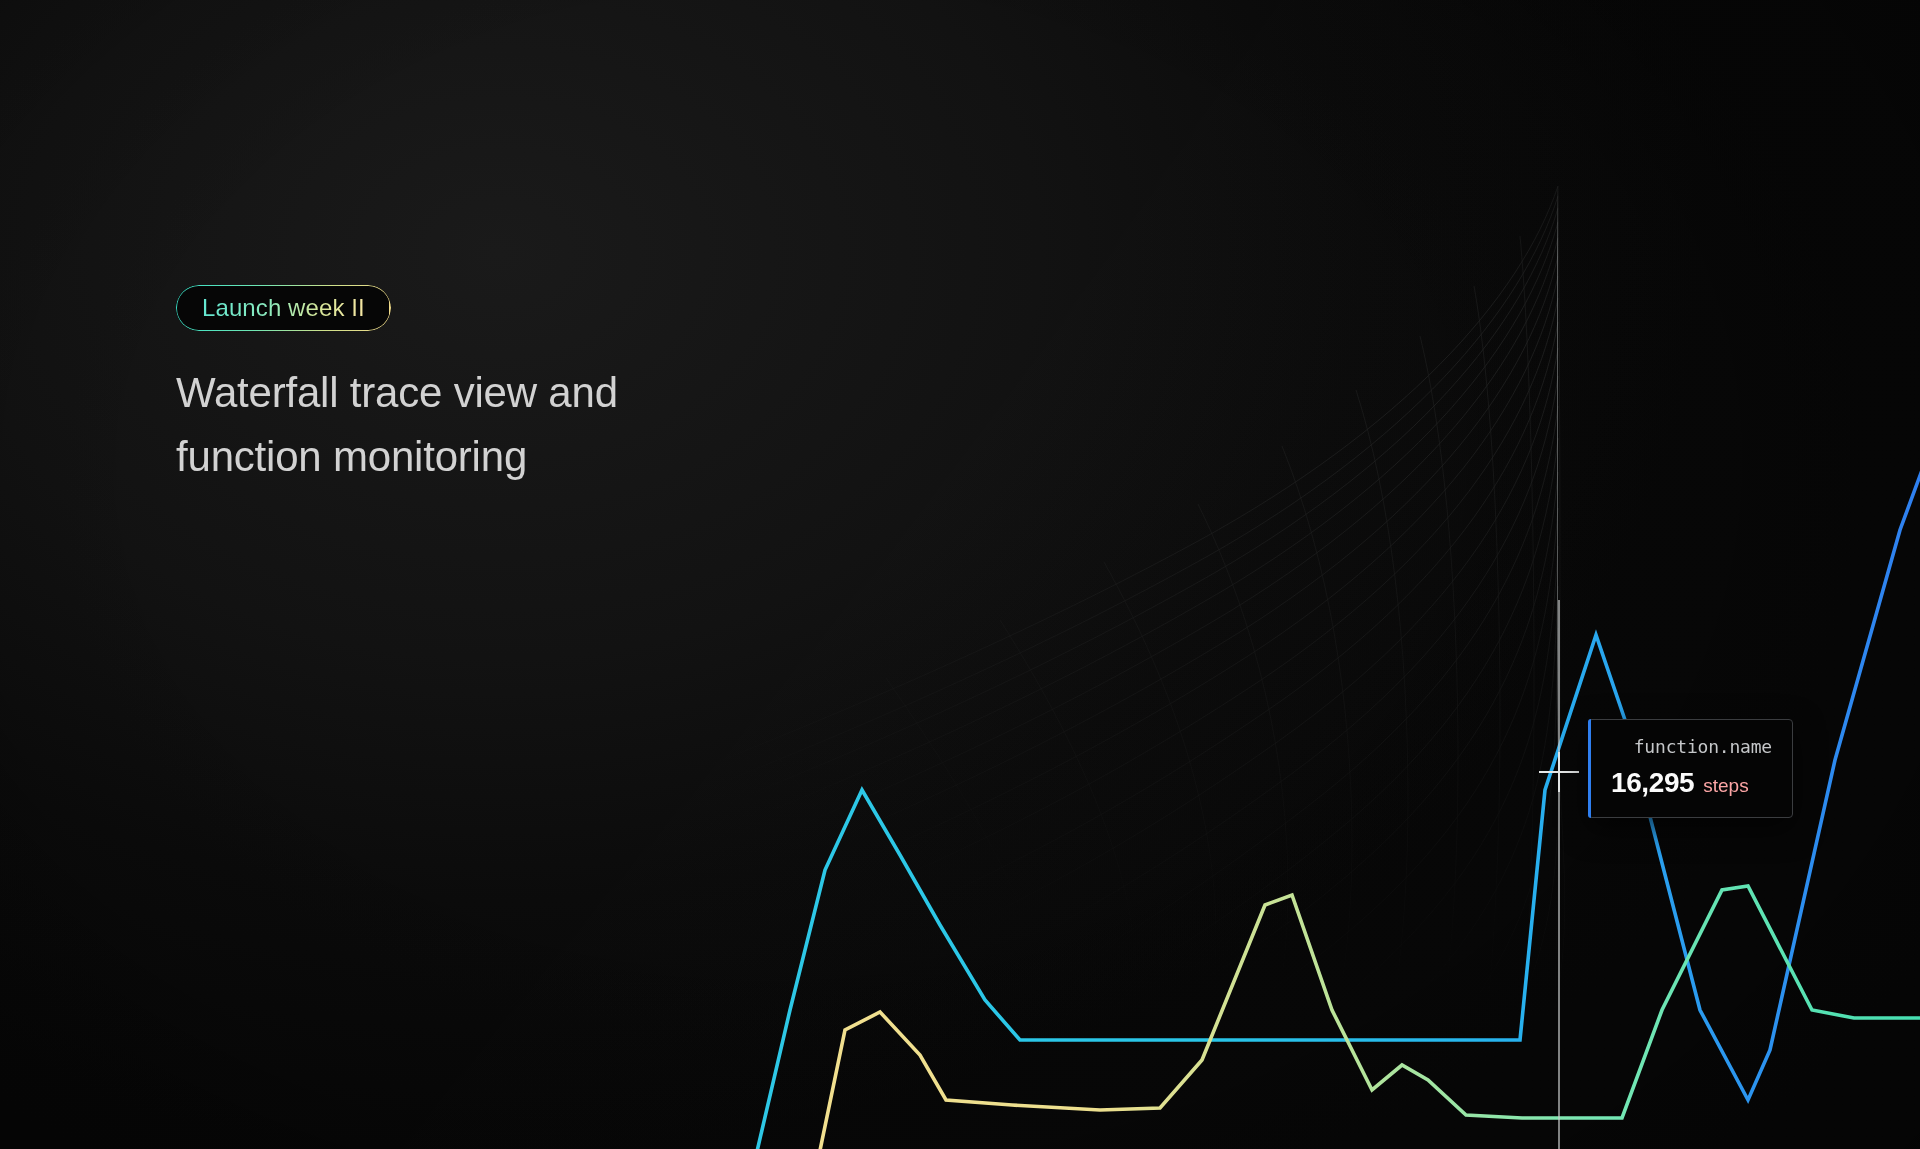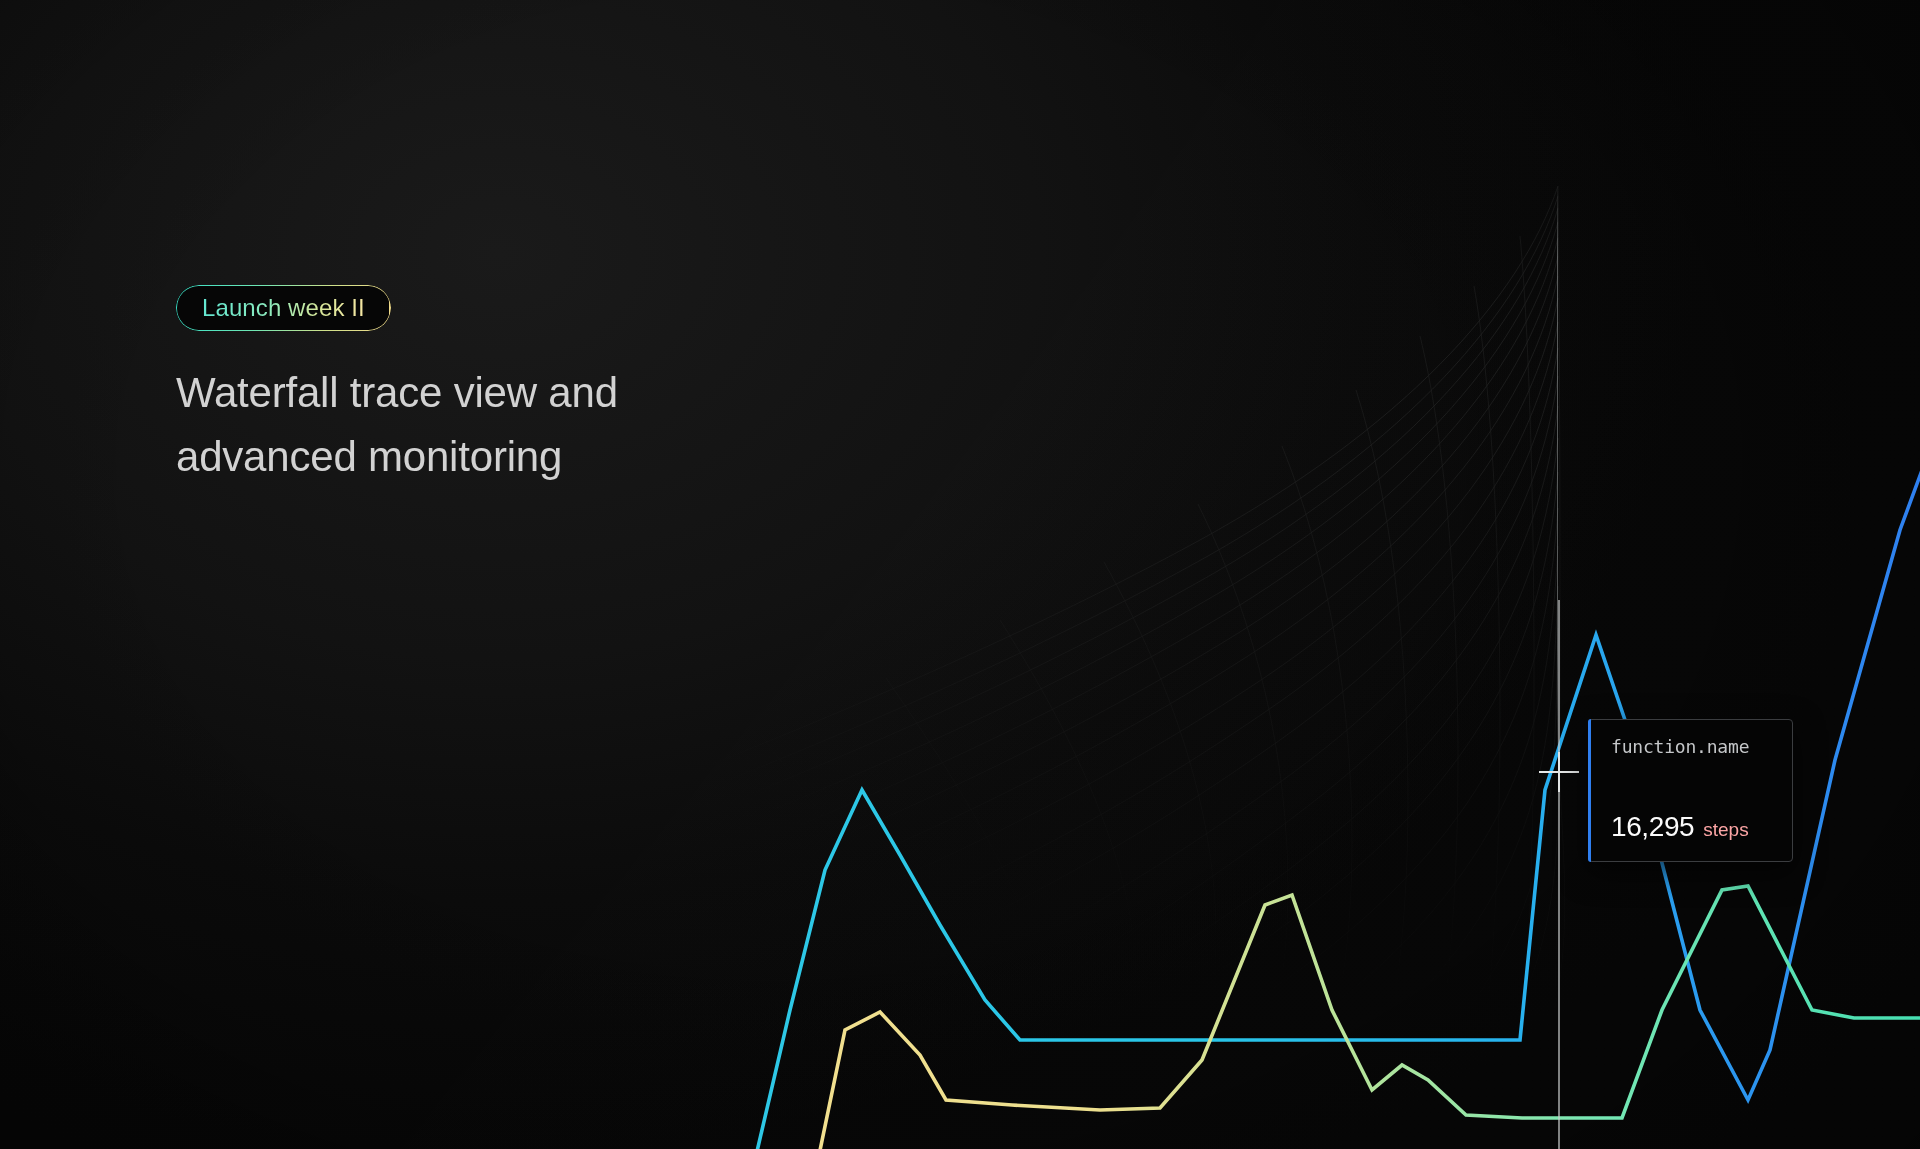--- a/index.html
+++ b/index.html
@@ -138,20 +138,21 @@
   
   .tooltip {
     position:absolute;
     left:1588px; top:719px;
     width:205px;
     padding:16px 20px 18px 22px;
     background:#050505;
     border:1px solid #3b3d40;
     border-radius:4px;
     box-shadow:0 10px 30px rgba(0,0,0,.65);
+    text-align:right;
   }
   .tooltip::before {
     content:"";
     position:absolute;
     left:-1px; top:-1px; bottom:-1px;
     width:3px;
     background:#2f7ff0;
     border-radius:3px 0 0 3px;
   }
   .tt-name {
@@ -163,24 +164,23 @@
   }
   .tt-value-row {
     margin-top:10px;
     display:flex;
     align-items:baseline;
     gap:9px;
     white-space:nowrap;
   }
   .tt-value {
     font-size:28px;
-    font-weight:400;
+    font-weight:700;
     color:#fbfbfb;
     letter-spacing:-.4px;
-    margin-top:44px;
   }
   .tt-unit {
     font-size:19px;
     color:#fca5a5;
   }
 </style>
 </head>
 <body>
 
 <div id="stage">
@@ -294,17 +294,17 @@
   </div>
 
   <div class="hero">
     <div class="badge">
       <span class="badge-text">Launch week II</span>
     </div>
 
 
     <p class="subhead">
       <span>Waterfall trace view and</span><br>
-      <span>advanced monitoring</span>
+      <span>function monitoring</span>
     </p>
   </div>
 
 </div>
 
 </body></html>

